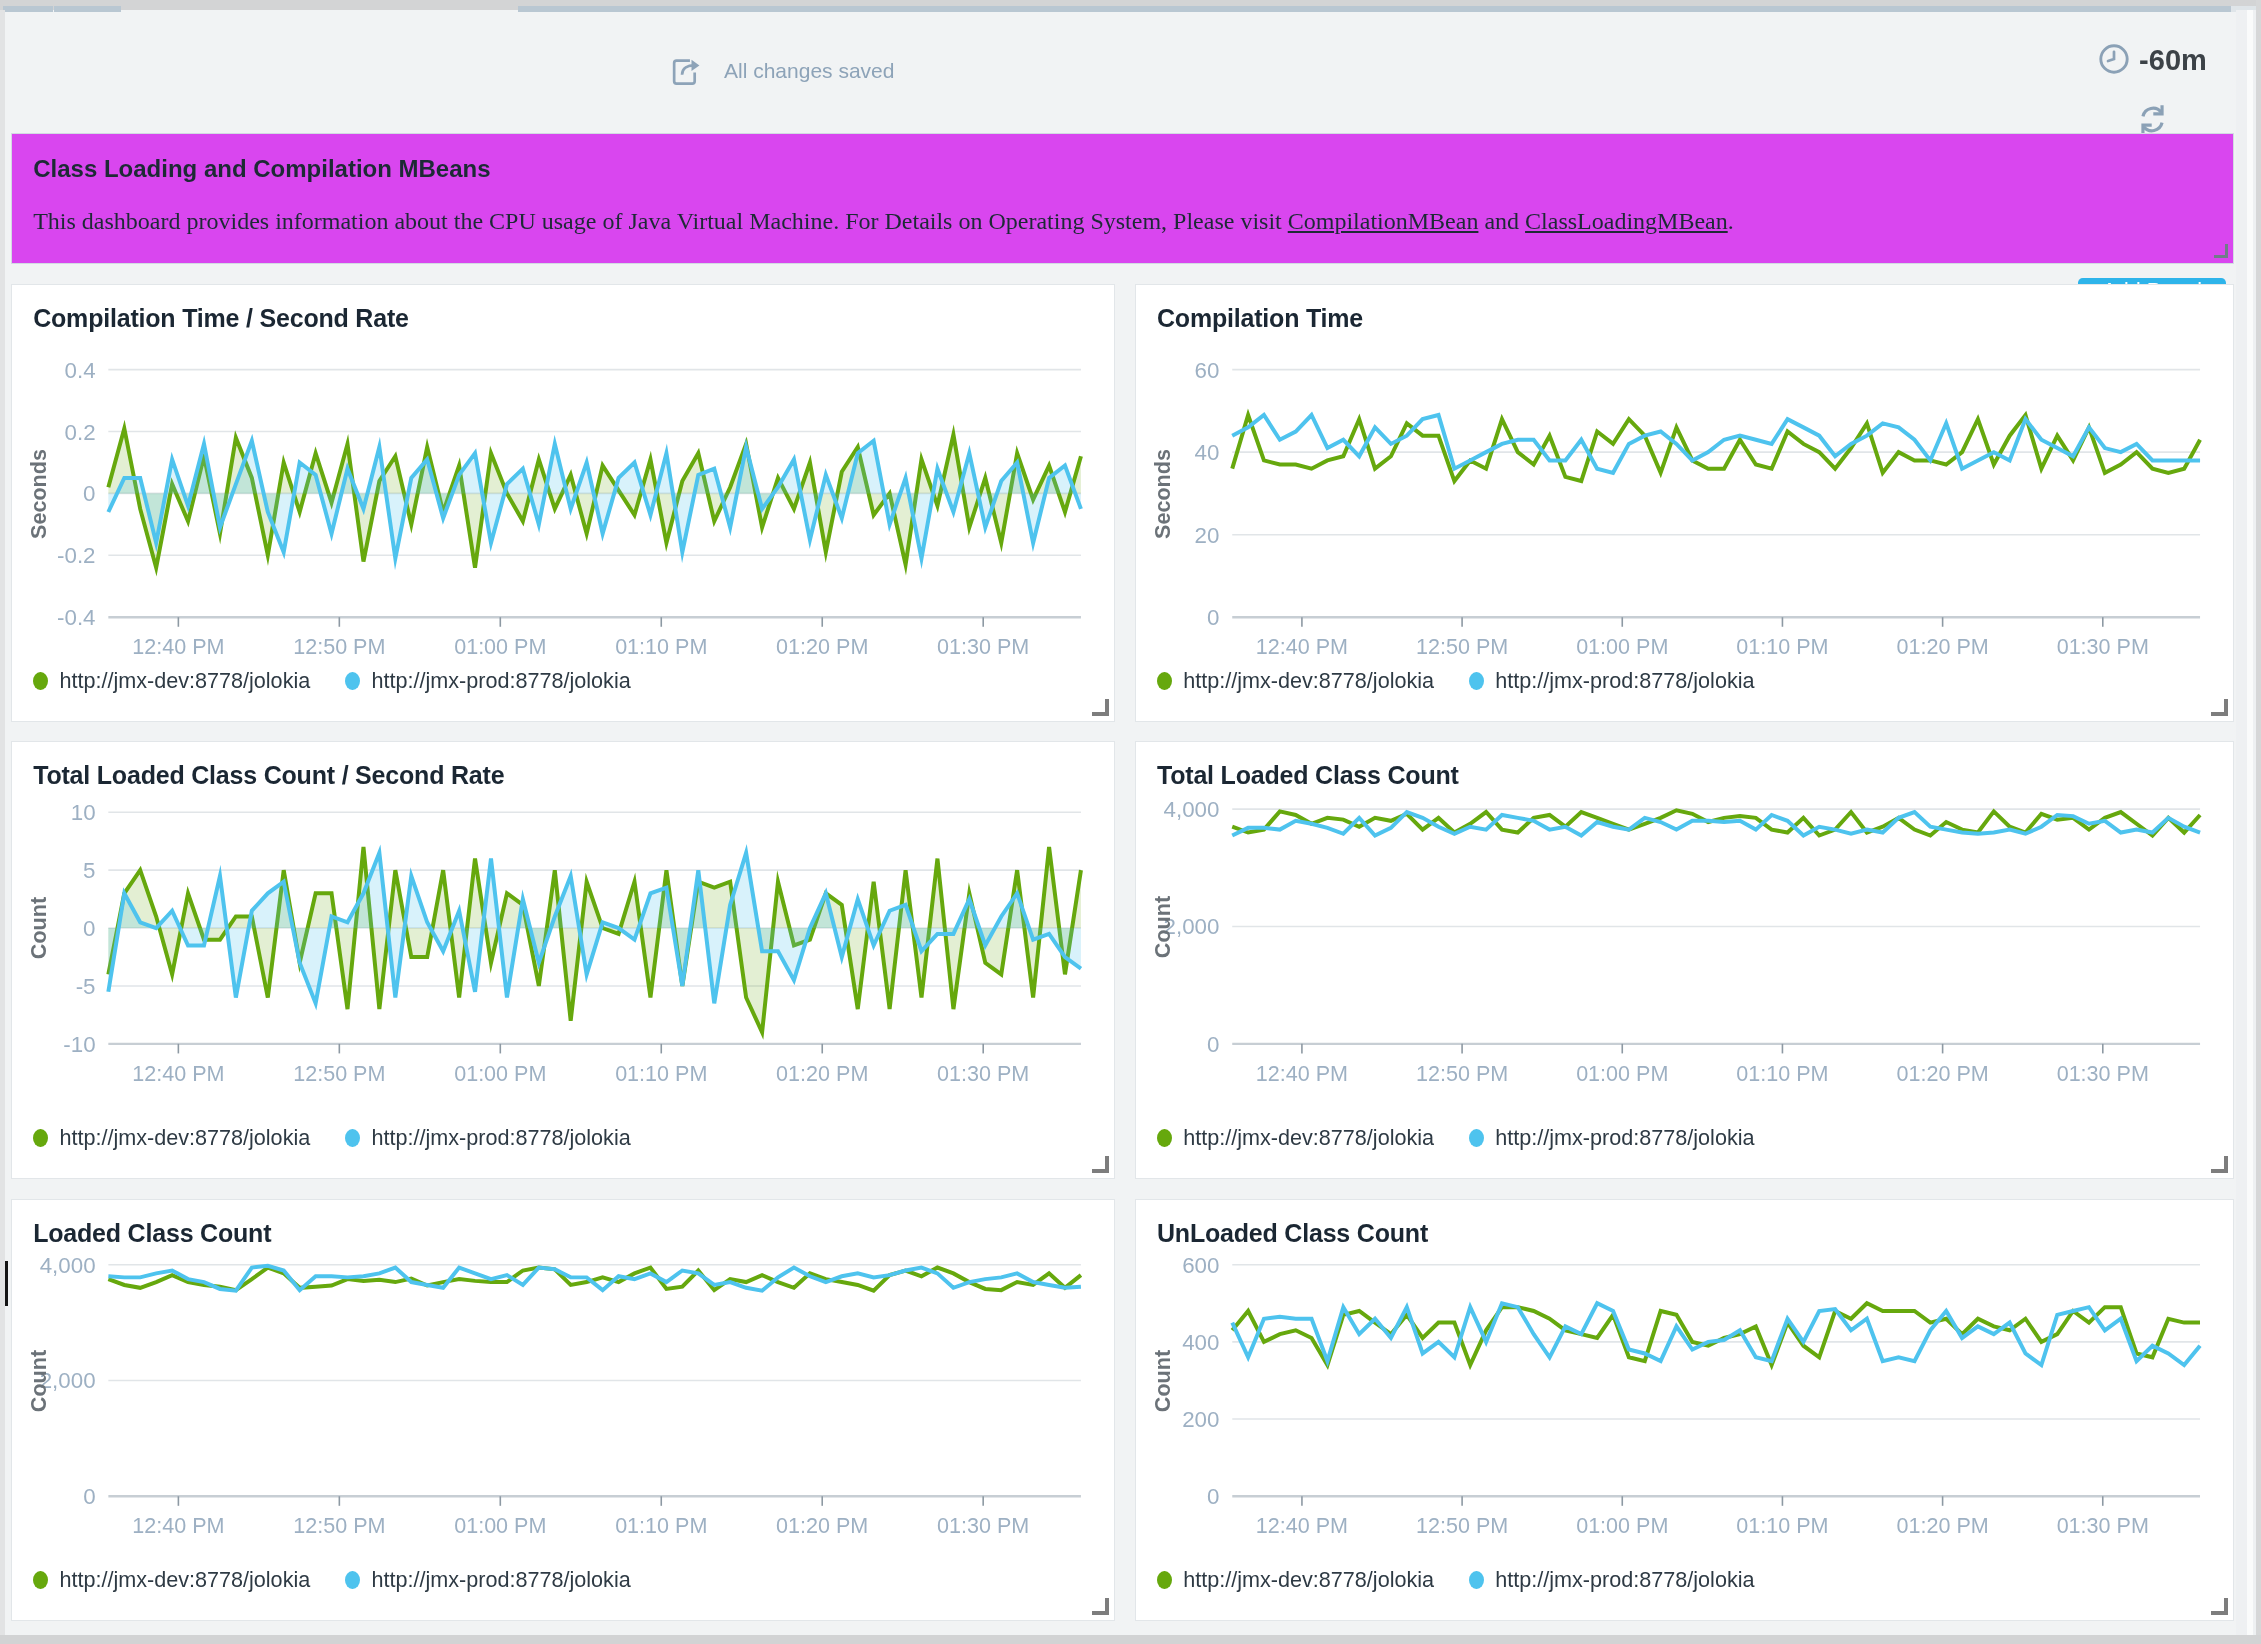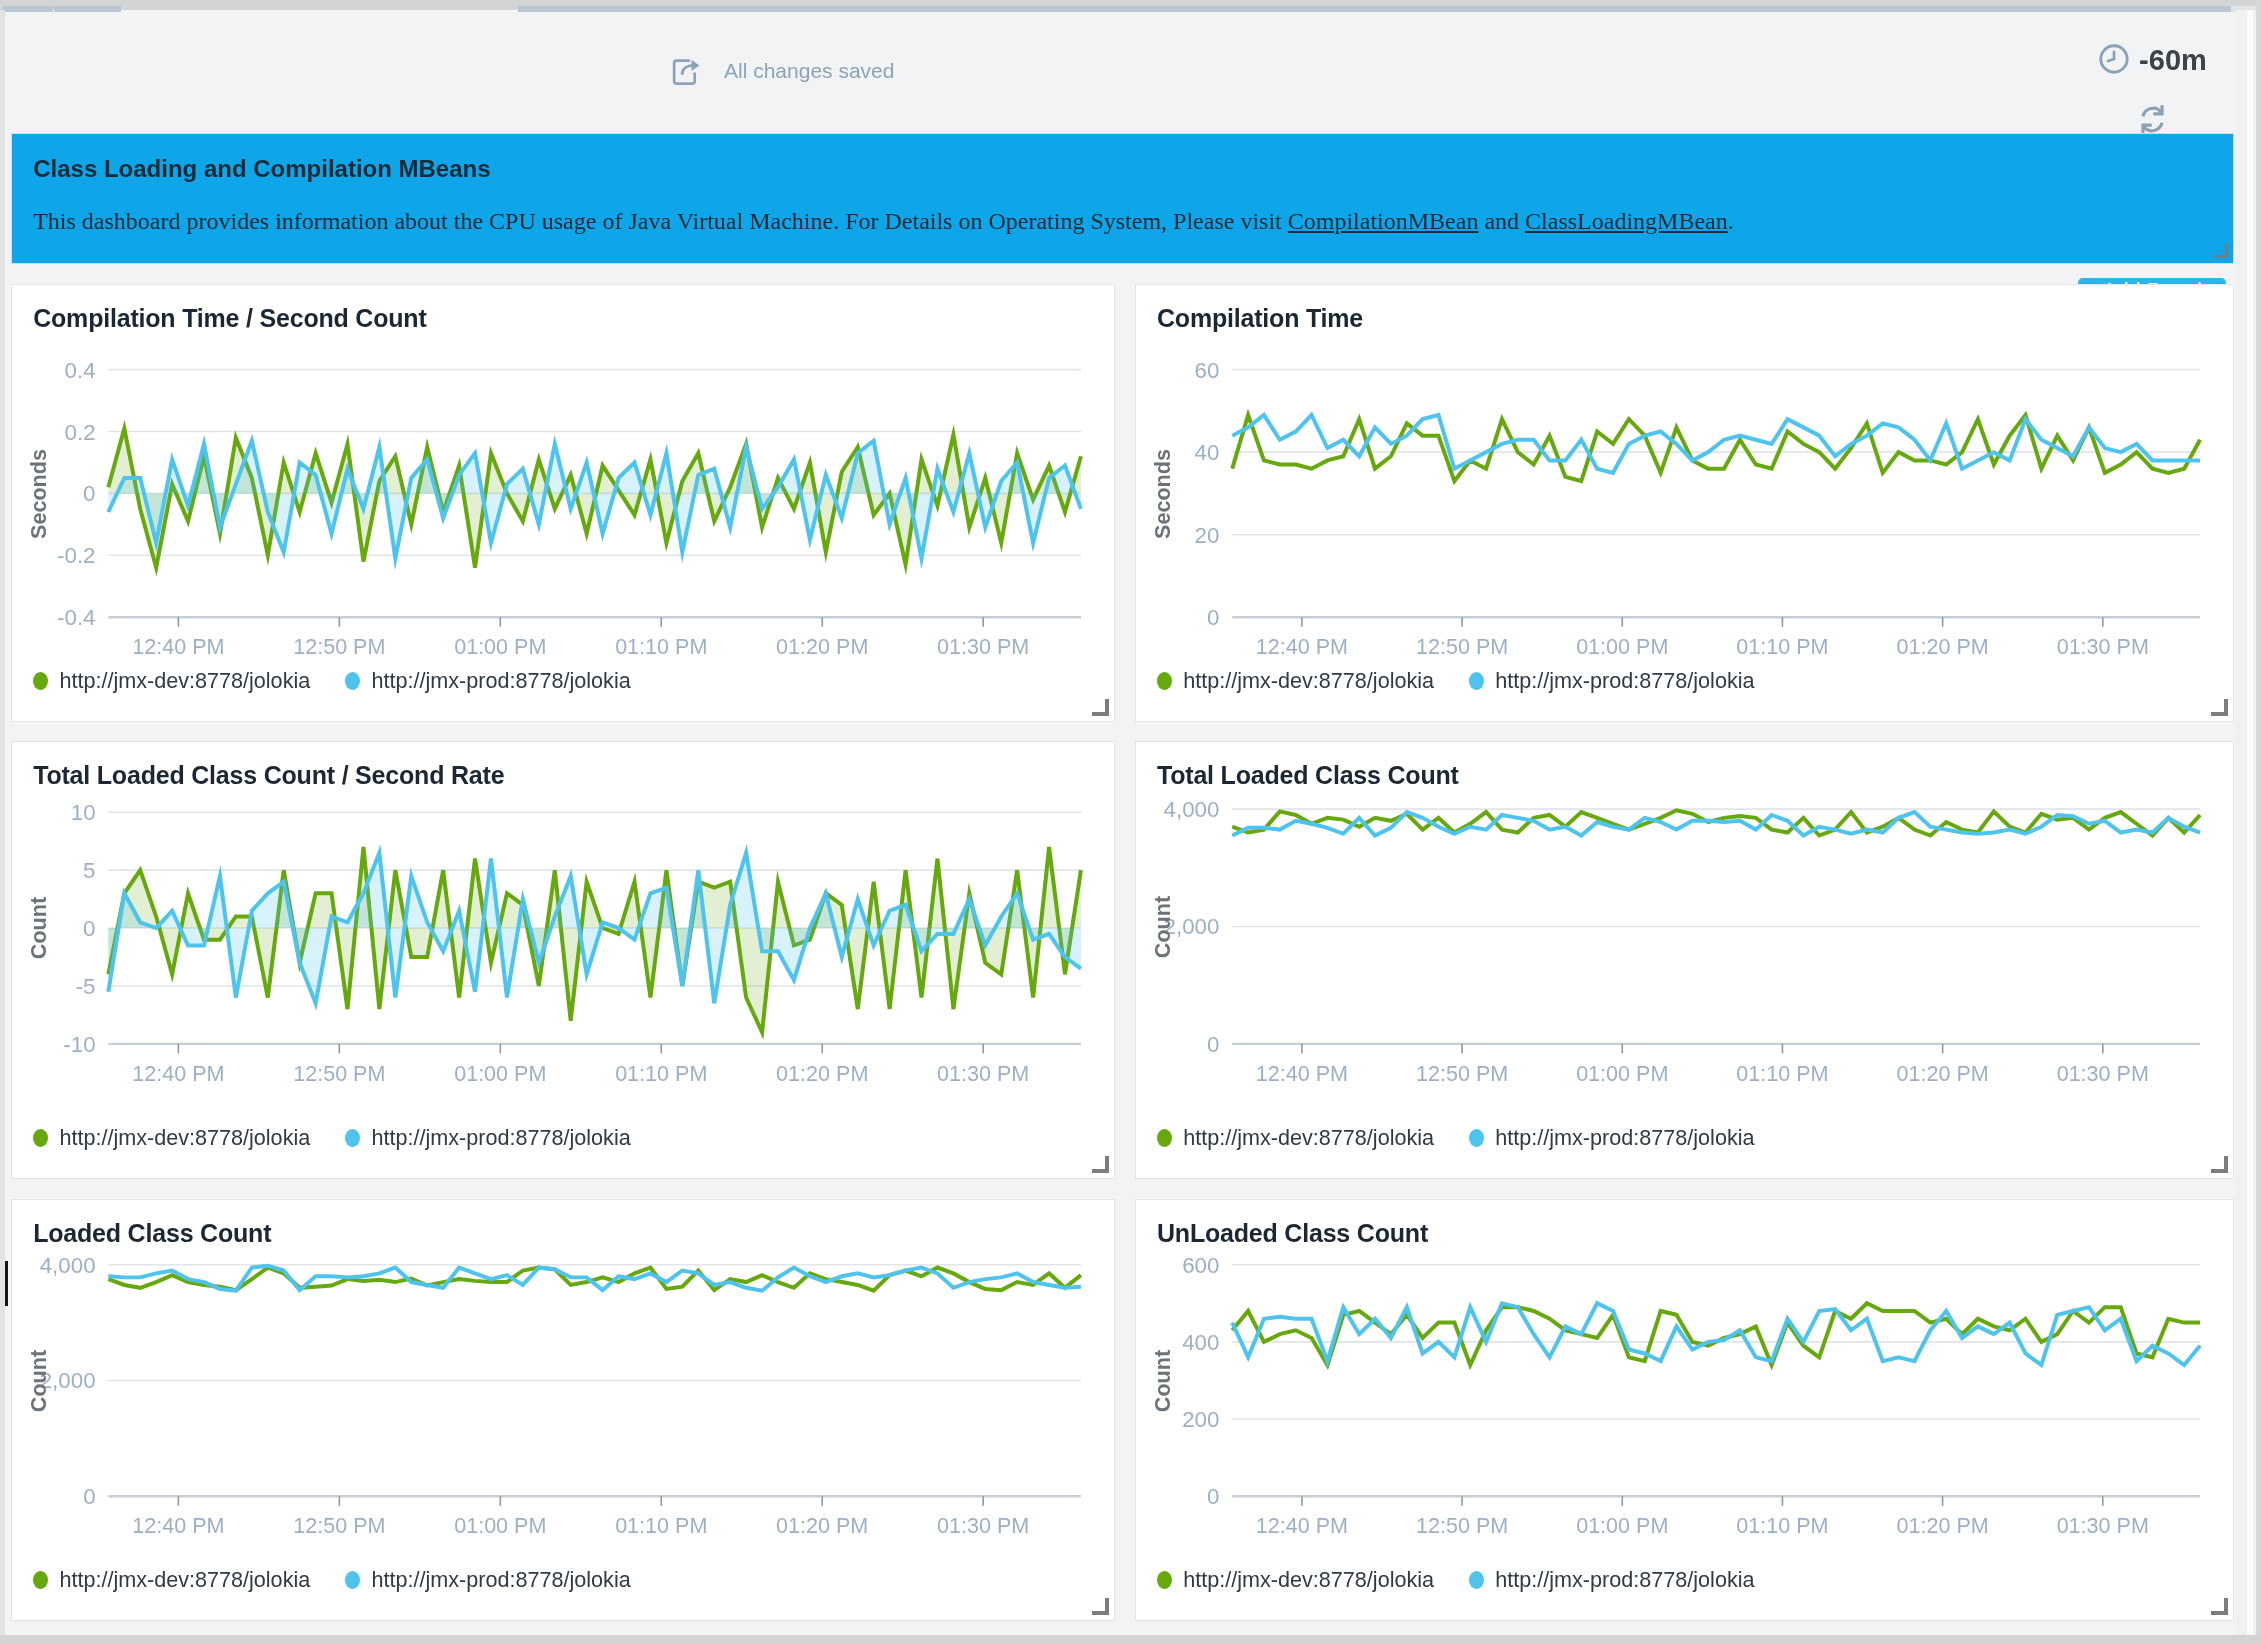--- a/index.html
+++ b/index.html
@@ -22,21 +22,21 @@
   .save-status{position:absolute;left:724px;top:59px;font-size:21px;color:#8da3b8;}
   .hdr-controls{position:absolute;right:35px;top:43px;height:46px;display:flex;align-items:center;gap:24px;flex-direction:column;}
   .time-range{display:flex;align-items:center;gap:9.6px;cursor:pointer;}
   .time-range-text{font-size:29px;font-weight:600;color:#3c4247;}
   .icon-btn{width:35px;height:35px;display:flex;align-items:center;justify-content:center;cursor:pointer;}
   .kebab{display:flex;flex-direction:column;gap:6.4px;align-items:center;}
   .kebab i{width:7.2px;height:7.2px;border-radius:50%;background:#8ba1b6;}
   .add-panel-btn{height:47px;padding:0 24px;background:#2eb4ea;border:none;border-radius:4.8px;color:#fff;font-size:21.6px;font-family:inherit;cursor:pointer;}
 
   
-  .intro-panel{position:absolute;left:11.2px;top:133px;width:2223px;height:131px;background:#0ea5e9;border:0.8px solid #d2dbe2;box-sizing:border-box;}
+  .intro-panel{position:absolute;left:11.2px;top:133px;width:2223px;height:131px;background:#d946ef;border:0.8px solid #d2dbe2;box-sizing:border-box;}
   .intro-heading{position:absolute;left:21px;top:21px;font-size:24px;font-weight:700;color:#1d2a35;}
   .intro-body{position:absolute;left:21px;top:74px;font-size:24px;color:#1d2a35;font-family:Liberation Serif, serif;}
   .intro-body a{color:#1d2a35;text-decoration:underline;cursor:pointer;}
 
   
   .panel{position:absolute;background:#ffffff;border:0.8px solid #e2e6e9;box-sizing:border-box;}
   .p0{left:11.2px;  top:284px;  width:1104px;height:438px;}
   .p1{left:1135px;top:284px;  width:1099px;height:438px;}
   .p2{left:11.2px;  top:741px;  width:1104px;height:438px;}
   .p3{left:1135px;top:741px;  width:1099px;height:438px;}
@@ -140,21 +140,21 @@
           <text x="812.433" y="462" text-anchor="middle" fill="#9db0c3" font-size="27">01:10 PM</text>
           <line x1="1014.012" y1="416" x2="1014.012" y2="428" stroke="#8d99a3" stroke-width="2"></line>
           <text x="1014.012" y="462" text-anchor="middle" fill="#9db0c3" font-size="27">01:20 PM</text>
           <line x1="1215.591" y1="416" x2="1215.591" y2="428" stroke="#8d99a3" stroke-width="2"></line>
           <text x="1215.591" y="462" text-anchor="middle" fill="#9db0c3" font-size="27">01:30 PM</text>
           <path d="M120,261L120.0,253.3L140.0,179.6L159.9,280.4L179.9,354.0L199.9,249.4L219.8,295.9L239.8,214.5L259.8,311.4L279.7,191.2L299.7,241.6L319.7,338.5L339.6,222.3L359.6,284.3L379.6,210.6L399.5,272.6L419.5,199.0L439.5,346.3L459.4,245.5L479.4,214.5L499.4,299.8L519.3,202.9L539.3,284.3L559.3,226.1L579.2,354.0L599.2,210.6L619.2,261.0L639.1,295.9L659.1,218.4L679.1,280.4L699.0,237.8L719.0,311.4L739.0,226.1L759.0,257.1L778.9,288.1L798.9,218.4L818.9,323.0L838.8,245.5L858.8,210.6L878.8,295.9L898.7,253.3L918.7,199.0L938.7,303.6L958.6,241.6L978.6,280.4L998.6,222.3L1018.5,334.6L1038.5,233.9L1058.5,202.9L1078.4,288.1L1098.4,261.0L1118.4,350.1L1138.3,218.4L1158.3,276.5L1178.3,187.4L1198.2,303.6L1218.2,241.6L1238.2,323.0L1258.1,210.6L1278.1,268.8L1298.1,226.1L1318.0,284.3L1338.0,214.5L1338,261Z" fill="rgba(102,168,13,0.18)" stroke="none"></path>
           <path d="M120.0,253.3L140.0,179.6L159.9,280.4L179.9,354.0L199.9,249.4L219.8,295.9L239.8,214.5L259.8,311.4L279.7,191.2L299.7,241.6L319.7,338.5L339.6,222.3L359.6,284.3L379.6,210.6L399.5,272.6L419.5,199.0L439.5,346.3L459.4,245.5L479.4,214.5L499.4,299.8L519.3,202.9L539.3,284.3L559.3,226.1L579.2,354.0L599.2,210.6L619.2,261.0L639.1,295.9L659.1,218.4L679.1,280.4L699.0,237.8L719.0,311.4L739.0,226.1L759.0,257.1L778.9,288.1L798.9,218.4L818.9,323.0L838.8,245.5L858.8,210.6L878.8,295.9L898.7,253.3L918.7,199.0L938.7,303.6L958.6,241.6L978.6,280.4L998.6,222.3L1018.5,334.6L1038.5,233.9L1058.5,202.9L1078.4,288.1L1098.4,261.0L1118.4,350.1L1138.3,218.4L1158.3,276.5L1178.3,187.4L1198.2,303.6L1218.2,241.6L1238.2,323.0L1258.1,210.6L1278.1,268.8L1298.1,226.1L1318.0,284.3L1338.0,214.5" fill="none" stroke="#66a80d" stroke-width="5" stroke-linejoin="miter" stroke-miterlimit="6"></path>
           <path d="M120,261L120.0,284.3L140.0,241.6L159.9,241.6L179.9,323.0L199.9,218.4L219.8,276.5L239.8,199.0L259.8,303.6L279.7,249.4L299.7,195.1L319.7,284.3L339.6,334.6L359.6,222.3L379.6,237.8L399.5,311.4L419.5,230.0L439.5,280.4L459.4,202.9L479.4,342.4L499.4,241.6L519.3,218.4L539.3,292.0L559.3,237.8L579.2,210.6L599.2,323.0L619.2,249.4L639.1,230.0L659.1,299.8L679.1,199.0L699.0,280.4L719.0,222.3L739.0,311.4L759.0,241.6L778.9,222.3L798.9,288.1L818.9,210.6L838.8,334.6L858.8,237.8L878.8,230.0L898.7,303.6L918.7,202.9L938.7,280.4L958.6,253.3L978.6,218.4L998.6,319.1L1018.5,237.8L1038.5,292.0L1058.5,210.6L1078.4,195.1L1098.4,299.8L1118.4,241.6L1138.3,342.4L1158.3,230.0L1178.3,284.3L1198.2,210.6L1218.2,303.6L1238.2,245.5L1258.1,222.3L1278.1,323.0L1298.1,241.6L1318.0,226.1L1338.0,280.4L1338,261Z" fill="rgba(78,195,238,0.22)" stroke="none"></path>
           <path d="M120.0,284.3L140.0,241.6L159.9,241.6L179.9,323.0L199.9,218.4L219.8,276.5L239.8,199.0L259.8,303.6L279.7,249.4L299.7,195.1L319.7,284.3L339.6,334.6L359.6,222.3L379.6,237.8L399.5,311.4L419.5,230.0L439.5,280.4L459.4,202.9L479.4,342.4L499.4,241.6L519.3,218.4L539.3,292.0L559.3,237.8L579.2,210.6L599.2,323.0L619.2,249.4L639.1,230.0L659.1,299.8L679.1,199.0L699.0,280.4L719.0,222.3L739.0,311.4L759.0,241.6L778.9,222.3L798.9,288.1L818.9,210.6L838.8,334.6L858.8,237.8L878.8,230.0L898.7,303.6L918.7,202.9L938.7,280.4L958.6,253.3L978.6,218.4L998.6,319.1L1018.5,237.8L1038.5,292.0L1058.5,210.6L1078.4,195.1L1098.4,299.8L1118.4,241.6L1138.3,342.4L1158.3,230.0L1178.3,284.3L1198.2,210.6L1218.2,303.6L1238.2,245.5L1258.1,222.3L1278.1,323.0L1298.1,241.6L1318.0,226.1L1338.0,280.4" fill="none" stroke="#4ec3ee" stroke-width="5" stroke-linejoin="miter" stroke-miterlimit="6"></path>
         </svg></div>
-    <div class="panel-title">Compilation Time / Second Count</div>
+    <div class="panel-title">Compilation Time / Second Rate</div>
     <div class="ylabel" style="top: 209px;">Seconds</div>
     <div class="legend">
       <div class="legend-item">
           <span class="legend-dot" style="background: rgb(102, 168, 13);"></span>
           <span class="legend-text">http://jmx-dev:8778/jolokia</span>
         </div>
       <div class="legend-item">
           <span class="legend-dot" style="background: rgb(78, 195, 238);"></span>
           <span class="legend-text">http://jmx-prod:8778/jolokia</span>
         </div>

